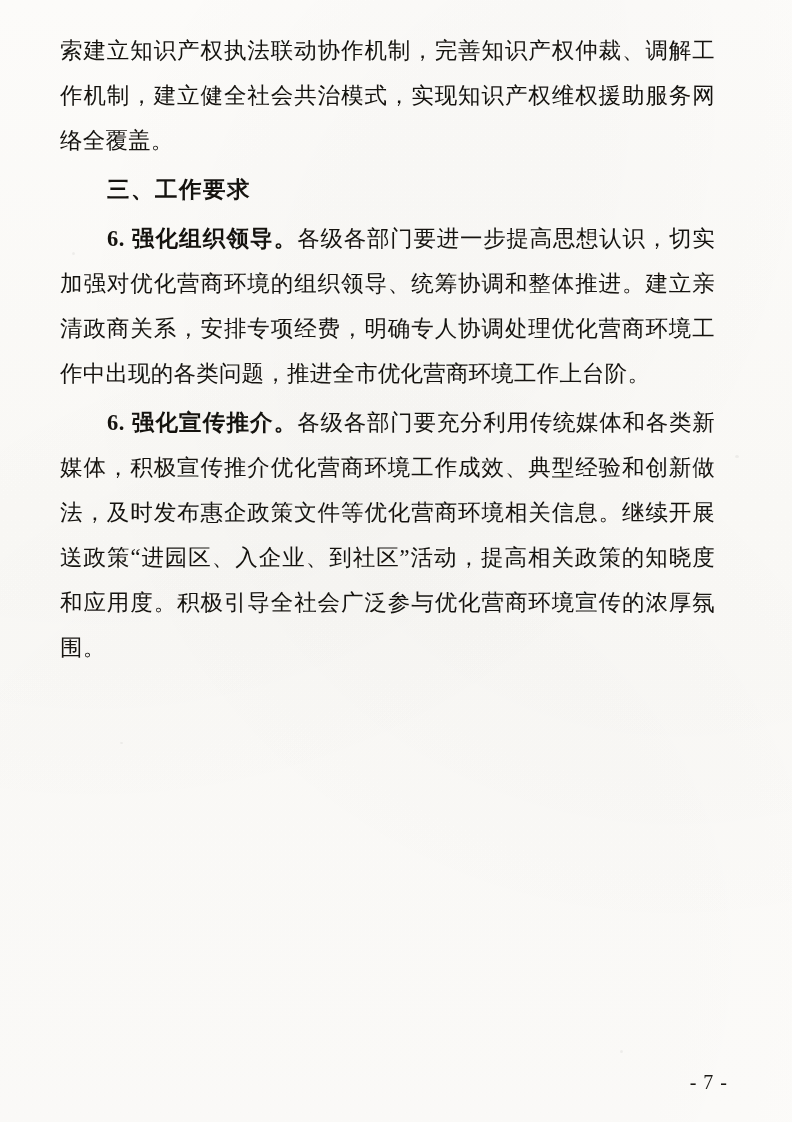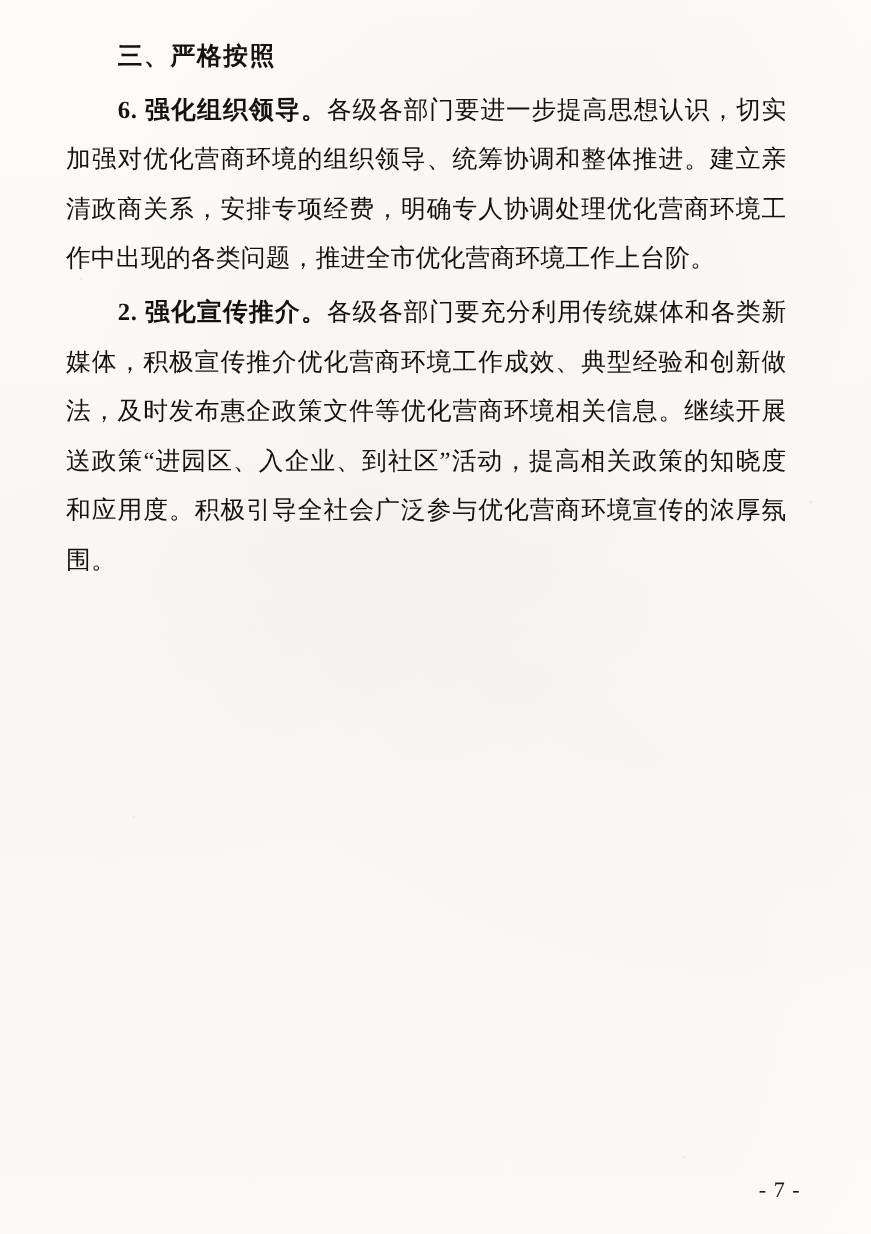--- a/index.html
+++ b/index.html
@@ -82,31 +82,34 @@
 
 <div id="page">
 
   <div class="speck" style="left:72px; top:252px; width:3px; height:3px;"></div>
   <div class="speck" style="left:735px; top:455px; width:4px; height:3px;"></div>
   <div class="speck" style="left:120px; top:742px; width:3px; height:2px;"></div>
   <div class="speck" style="left:620px; top:1050px; width:3px; height:3px;"></div>
 
   <div id="content">
 
+    <p class="para">
+      <span>索建立知识产权执法联动协作机制，完善知识产权仲裁、调解工作机制，建立健全社会共治模式，实现知识产权维权援助服务网络全覆盖。</span>
+    </p>
 
 
     <p class="para indent">
-      <span class="heading">三、严格按照</span>
+      <span class="heading">三、工作要求</span>
     </p>
 
     <p class="para indent">
       <span class="bold">6. 强化组织领导。</span><span>各级各部门要进一步提高思想认识，切实加强对优化营商环境的组织领导、统筹协调和整体推进。建立亲清政商关系，安排专项经费，明确专人协调处理优化营商环境工作中出现的各类问题，推进全市优化营商环境工作上台阶。</span>
     </p>
 
     <p class="para indent">
-      <span class="bold">2. 强化宣传推介。</span><span>各级各部门要充分利用传统媒体和各类新媒体，积极宣传推介优化营商环境工作成效、典型经验和创新做法，及时发布惠企政策文件等优化营商环境相关信息。继续开展送政策“进园区、入企业、到社区”活动，提高相关政策的知晓度和应用度。积极引导全社会广泛参与优化营商环境宣传的浓厚氛围。</span>
+      <span class="bold">6. 强化宣传推介。</span><span>各级各部门要充分利用传统媒体和各类新媒体，积极宣传推介优化营商环境工作成效、典型经验和创新做法，及时发布惠企政策文件等优化营商环境相关信息。继续开展送政策“进园区、入企业、到社区”活动，提高相关政策的知晓度和应用度。积极引导全社会广泛参与优化营商环境宣传的浓厚氛围。</span>
     </p>
 
   </div>
 
   <div id="page-number">- 7 -</div>
 
 </div>
 
 </body></html>

